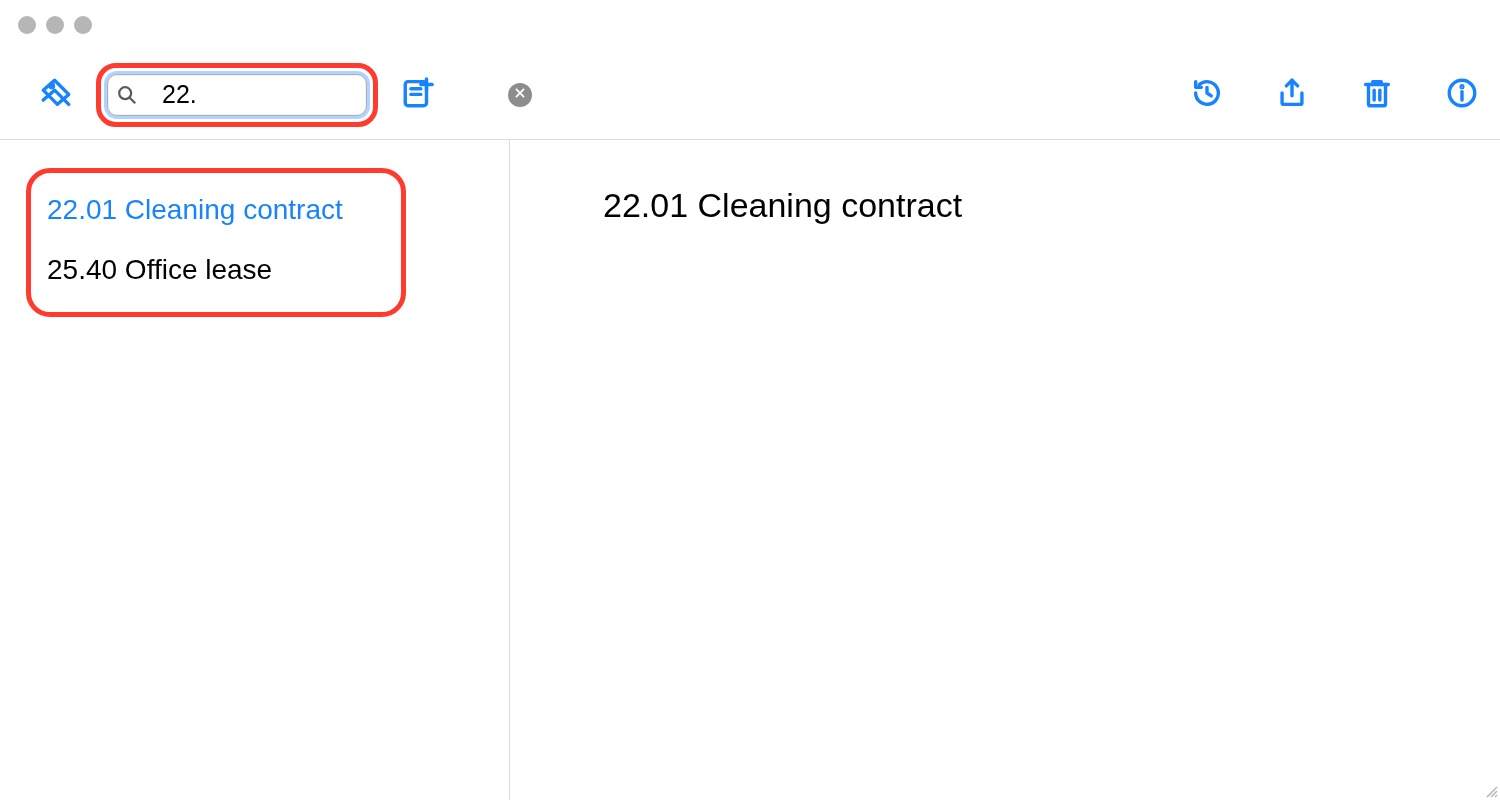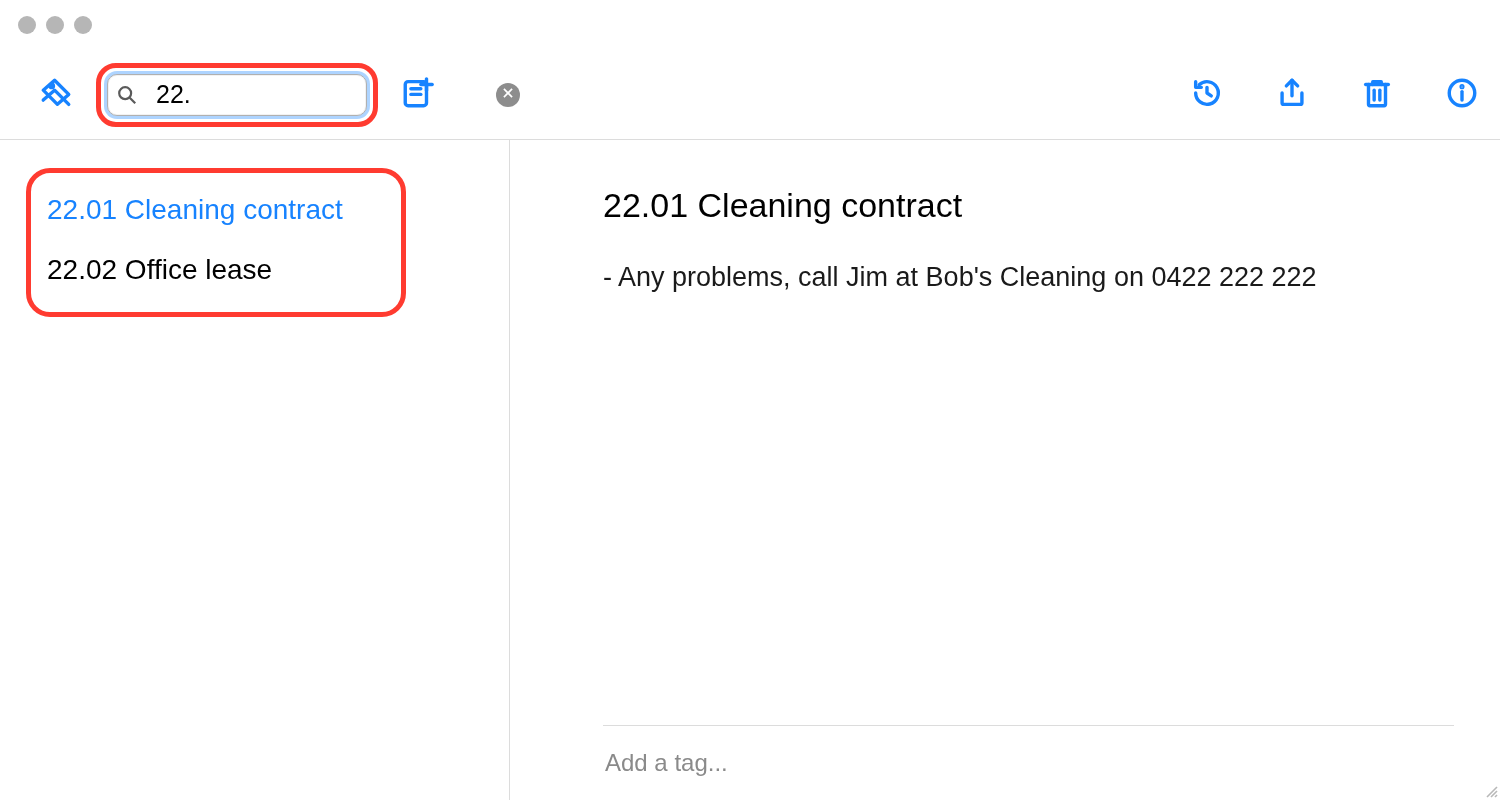--- a/index.html
+++ b/index.html
@@ -66,21 +66,21 @@
     border-radius:20px;
   }
   .search{
     display:flex;align-items:center;
     width:260px;height:42px;
     border:1px solid #b0b0b0;
     border-radius:10px;
     box-shadow:0 0 0 3px rgba(23,131,255,.35), inset 0 0 0 1px rgba(0,0,0,.05);
     background:#fff;
     padding:0 8px;
-    gap:18px;
+    gap:24px;
   }
   .search .mag{width:22px;height:22px;color:#5a5a5a;flex:none;}
   .search .mag svg{width:22px;height:22px;stroke:currentColor;fill:none;stroke-width:2.4;}
   .search input{
     flex:1;border:none;outline:none;font-size:25px;font-family:inherit;
     background:transparent;color:#000;padding:0;
   }
   .clearbtn{
     width:24px;height:24px;border-radius:50%;
     background:#8d8d8d;display:flex;align-items:center;justify-content:center;
@@ -248,32 +248,28 @@
   </div>
 </div>
 
 <div class="main">
   <aside class="sidebar">
     <div class="results-hl">
       <div class="result-item selected">
         <span>22.01 Cleaning contract</span>
       </div>
       <div class="result-item">
-        <span>22.02 Office lease</span>
+        <span>25.40 Office lease</span>
       </div>
     </div>
   </aside>
 
   <section class="content">
     <h1 class="note-title">22.01 Cleaning contract</h1>
     <div class="note-body">
-      <p>- Any problems, call Jim at Bob's Cleaning on 0422 222 222</p>
-    </div>
-    <div class="tag-area">
-      <input type="text" placeholder="Add a tag..." style="">
     </div>
   </section>
 </div>
 
 <div class="resize-grip">
   <svg viewBox="0 0 14 14">
       <line x1="3" y1="13" x2="13" y2="3"></line>
       <line x1="7" y1="13" x2="13" y2="7"></line>
       <line x1="11" y1="13" x2="13" y2="11"></line>
     </svg>

